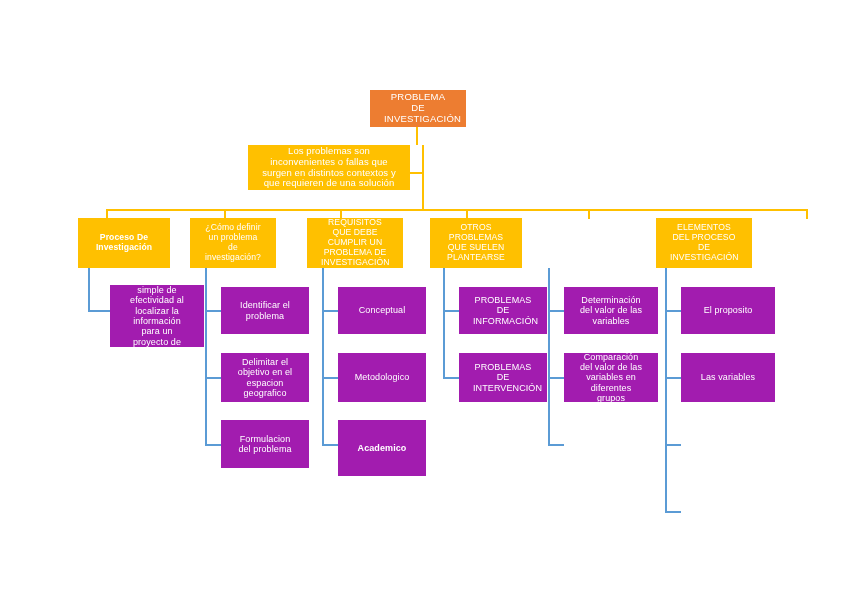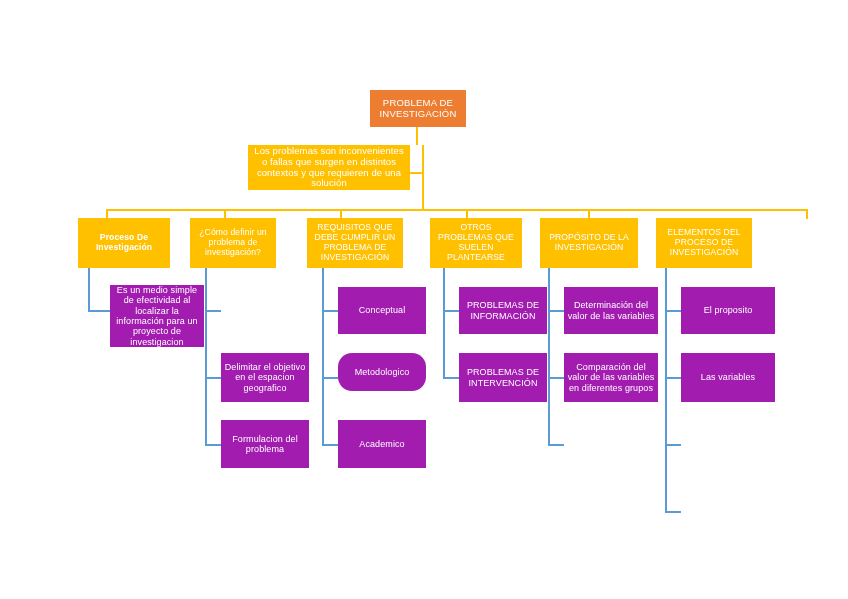--- a/index.html
+++ b/index.html
@@ -16,21 +16,21 @@
   }
   .node{
     position:absolute;
     box-sizing:border-box;
     display:flex;
     align-items:center;
     justify-content:center;
     text-align:center;
     color:#ffffff;
     line-height:1.15;
-    padding:2px 3px;
+    padding:2px 14px;
     overflow:visible;
   }
   .node span{display:block;width:100%;}
   .root{
     background:#ED7D31;
     font-size:9.5px;
     letter-spacing:.2px;
   }
   .desc{
     background:#FFC000;
@@ -111,45 +111,45 @@
   </div>
   <div class="node cat" style="left:190px; top:218px; width:86px; height:50px;">
     <span>¿Cómo definir un problema de investigación?</span>
   </div>
   <div class="node cat" style="left:307px; top:218px; width:96px; height:50px;">
     <span>REQUISITOS QUE DEBE CUMPLIR UN PROBLEMA DE INVESTIGACIÓN</span>
   </div>
   <div class="node cat" style="left:430px; top:218px; width:92px; height:50px;">
     <span>OTROS PROBLEMAS QUE SUELEN PLANTEARSE</span>
   </div>
-  <div class="node cat" style="left:540px; top:218px; width:98px; height:50px;">
-    <span>PROPÓSITO DE LA INVESTIGACIÓN</span>
-  </div>
   <div class="node cat" style="left:656px; top:218px; width:96px; height:50px;">
     <span>ELEMENTOS DEL PROCESO DE INVESTIGACIÓN</span>
   </div>
 
   <div class="node leaf" style="left:110px; top:285px; width:94px; height:62px;">
     <span>Es un medio simple de efectividad al localizar la información para un proyecto de investigacion</span>
   </div>
 
+  <div class="node leaf" style="left:221px; top:287px; width:88px; height:47px;">
+    <span>Identificar el problema</span>
+  </div>
   <div class="node leaf" style="left:221px; top:353px; width:88px; height:49px;">
     <span>Delimitar el objetivo en el espacion geografico</span>
   </div>
   <div class="node leaf" style="left:221px; top:420px; width:88px; height:48px;">
     <span>Formulacion del problema</span>
   </div>
 
   <div class="node leaf" style="left:338px; top:287px; width:88px; height:47px;">
     <span>Conceptual</span>
   </div>
-  <div class="node leaf" style="left:338px; top:353px; width:88px; height:38px;border-radius:14px;">
+  <div class="node leaf" style="left:338px; top:353px; width:88px; height:49px;">
     <span>Metodologico</span>
   </div>
-  <div class="node leaf" style="left:338px; top:420px; width:88px; height:48px;">
+  <div class="node leaf" style="left:338px; top:420px; width:88px; height:56px;font-weight:bold;">
     <span>Academico</span>
   </div>
 
   <div class="node leaf" style="left:459px; top:287px; width:88px; height:47px;">
     <span>PROBLEMAS DE INFORMACIÓN</span>
   </div>
   <div class="node leaf" style="left:459px; top:353px; width:88px; height:49px;">
     <span>PROBLEMAS DE INTERVENCIÓN</span>
   </div>
 

